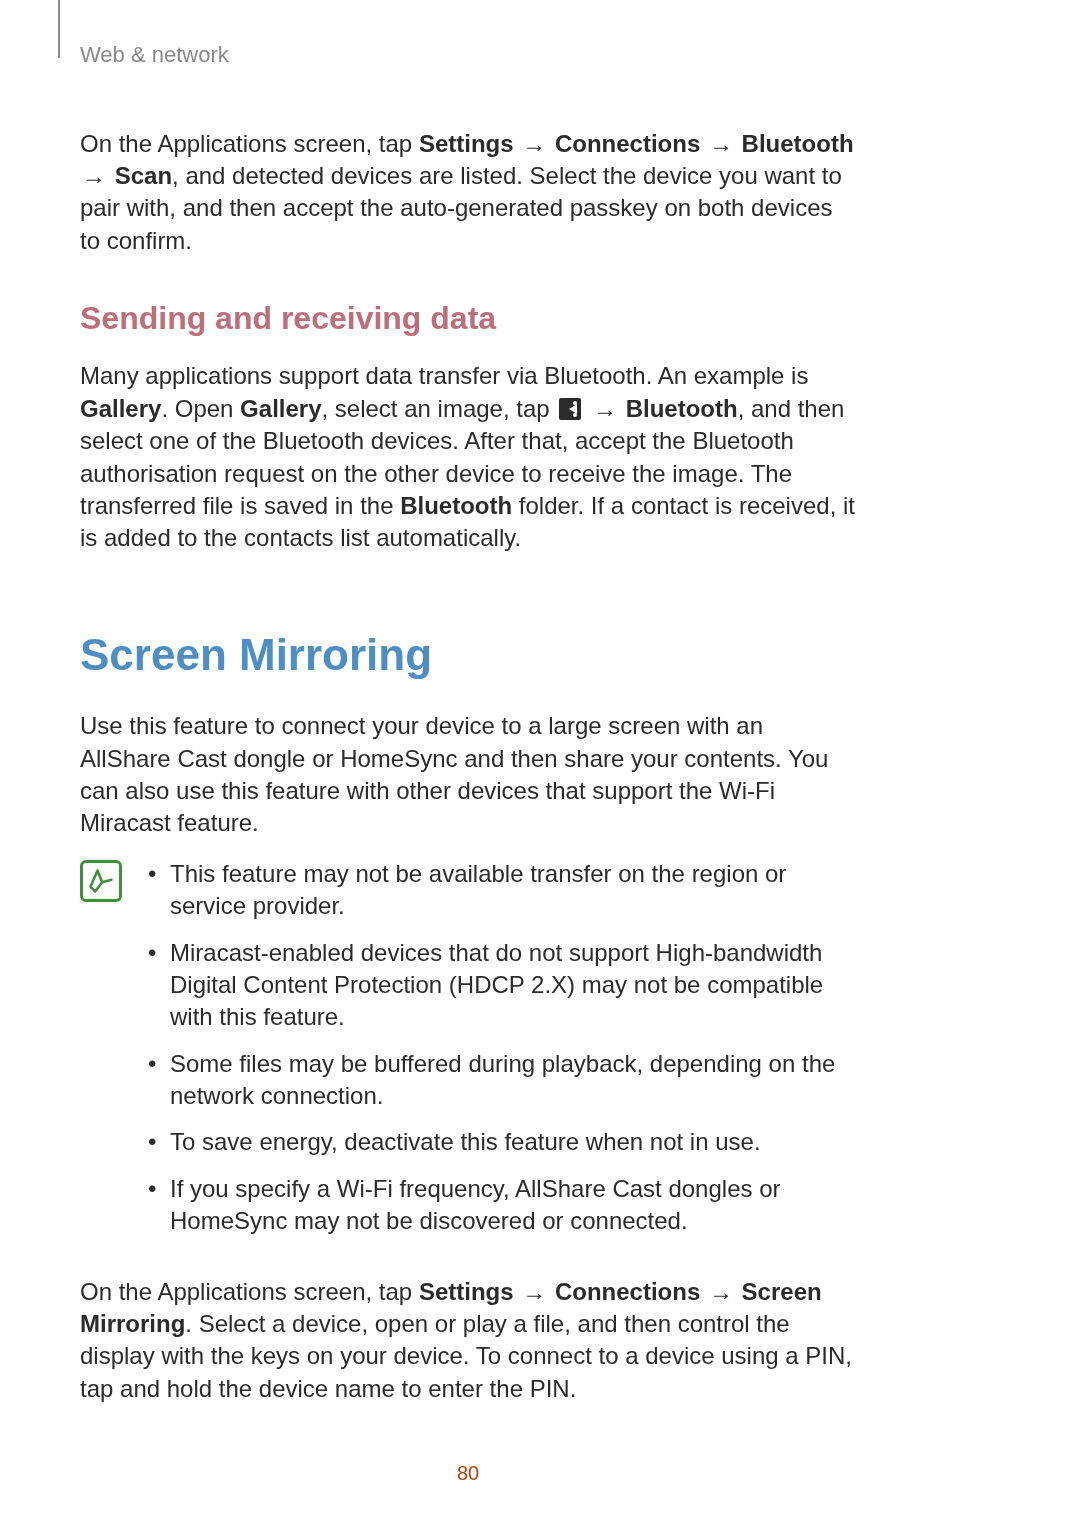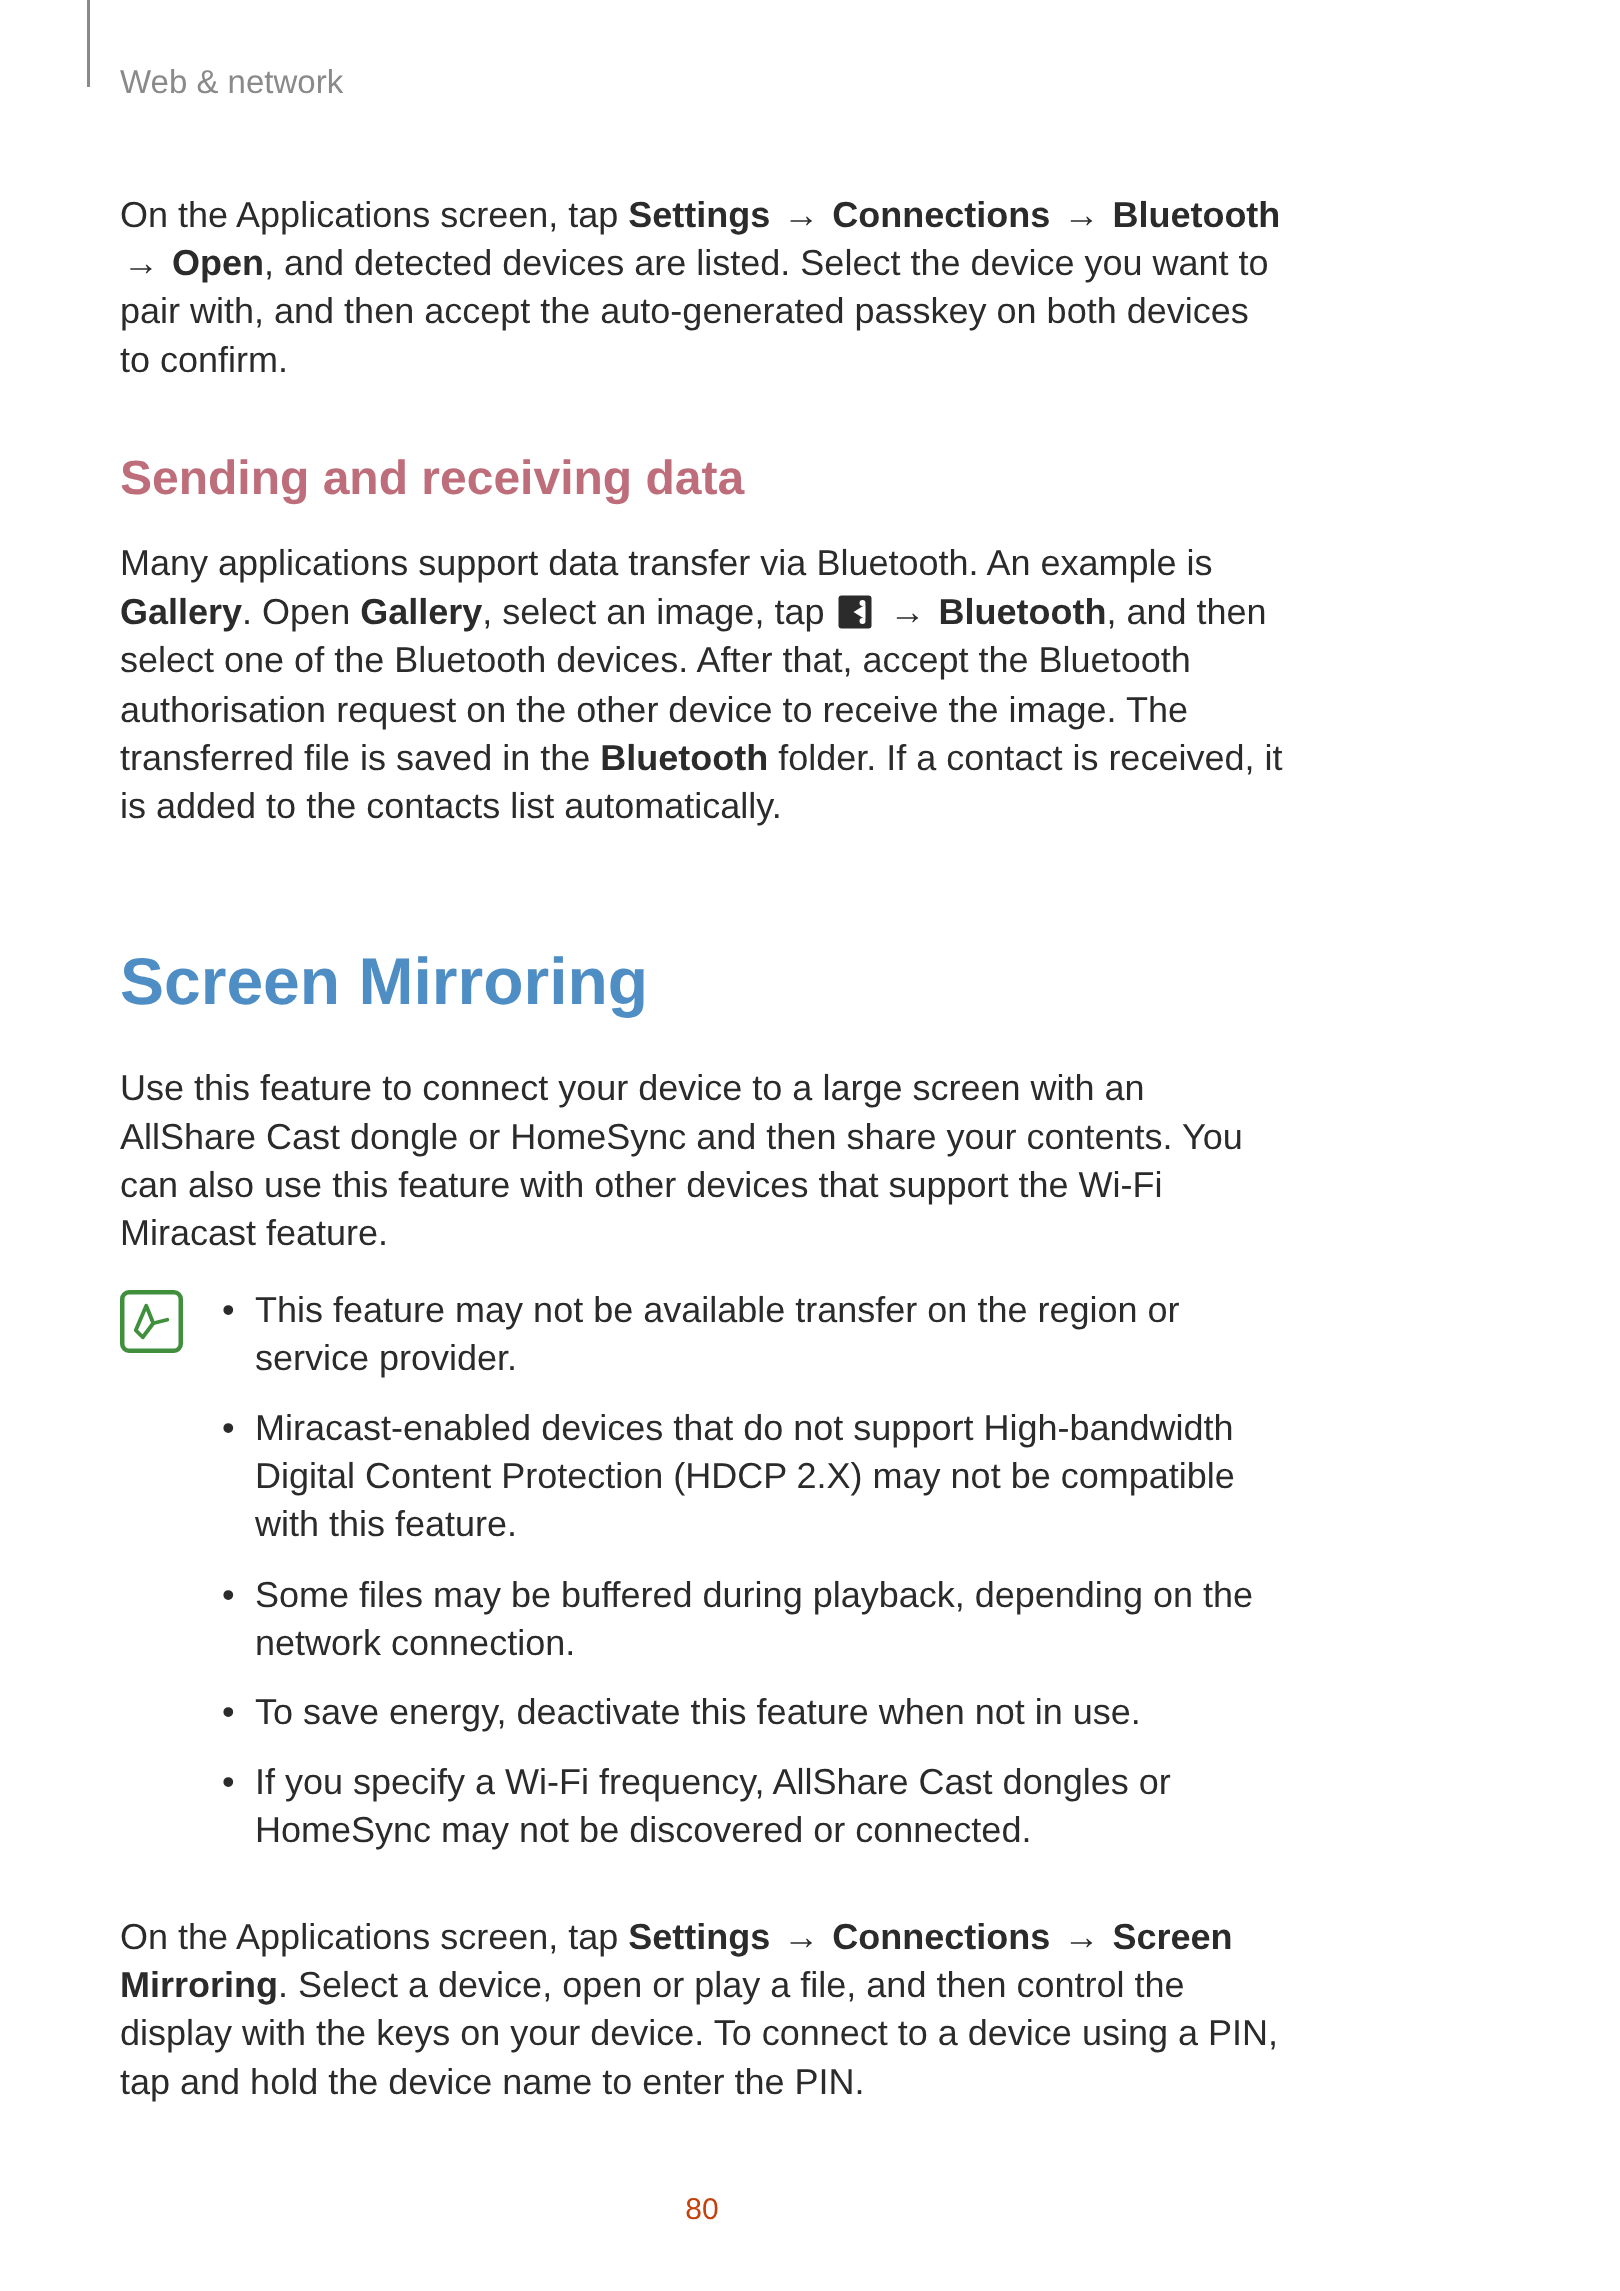--- a/index.html
+++ b/index.html
@@ -138,21 +138,21 @@
   <div class="side-rule"></div>
   <div class="breadcrumb">Web &amp; network</div>
 
   <p class="body">
     <span>On the Applications screen, tap </span><span class="bold">Settings</span>
     <span class="arrow">→</span>
     <span class="bold">Connections</span>
     <span class="arrow">→</span>
     <span class="bold">Bluetooth</span>
     <span class="arrow">→</span>
-    <span class="bold">Open</span><span>, and detected devices are listed. Select the device you want to pair with, and then accept the auto-generated passkey on both devices to confirm.</span>
+    <span class="bold">Scan</span><span>, and detected devices are listed. Select the device you want to pair with, and then accept the auto-generated passkey on both devices to confirm.</span>
   </p>
 
   <h2 class="sub-heading">Sending and receiving data</h2>
   <p class="body">
     <span>Many applications support data transfer via Bluetooth. An example is </span><span class="bold">Gallery</span><span>. Open </span><span class="bold">Gallery</span><span>, select an image, tap </span><span class="share-icon"></span>
     <span class="arrow">→</span>
     <span class="bold">Bluetooth</span><span>, and then select one of the Bluetooth devices. After that, accept the Bluetooth authorisation request on the other device to receive the image. The transferred file is saved in the </span><span class="bold">Bluetooth</span><span> folder. If a contact is received, it is added to the contacts list automatically.</span>
   </p>
 
   <h1 class="section-heading">Screen Mirroring</h1>

